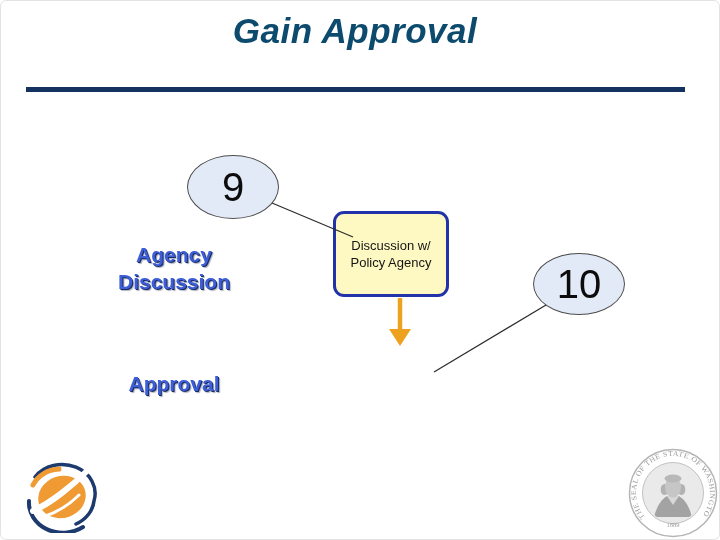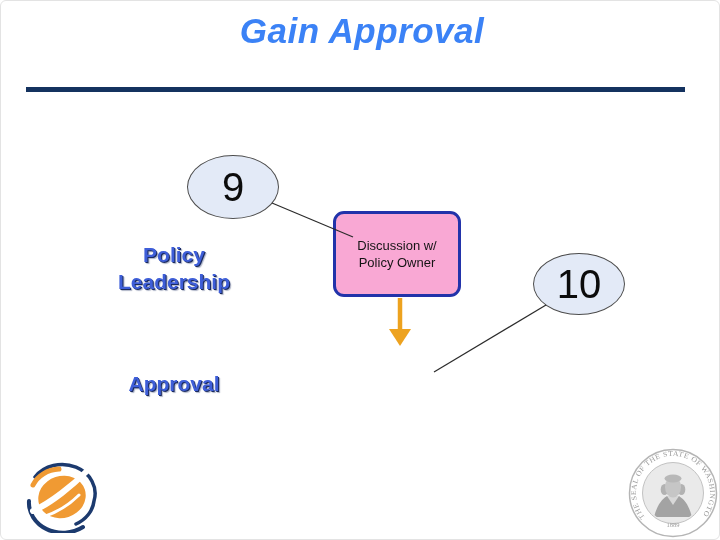--- a/index.html
+++ b/index.html
@@ -2,23 +2,23 @@
 <html><head>
 <meta charset="utf-8">
 <style>
   html,body{margin:0;padding:0;background:#fff;}
   .slide{
     position:relative;width:720px;height:540px;background:#ffffff;
     font-family:"Liberation Sans",sans-serif;overflow:hidden;
     border:1px solid #e3e3e3;border-radius:6px;box-sizing:border-box;
   }
   .title{
-    position:absolute;left:11px;top:10px;width:700px;margin:0;
+    position:absolute;left:4px;top:10px;width:700px;margin:0;
     text-align:center;font-size:35px;font-weight:700;font-style:italic;
-    color:#3b82f6;letter-spacing:.5px;
+    color:#0c4a6e;letter-spacing:.5px;
   }
   .rule{
     position:absolute;left:25px;top:86px;width:659px;height:5px;
     background:#14325f;
   }
   .connectors{position:absolute;left:0;top:0;z-index:5;pointer-events:none;}
   .step-ellipse{
     position:absolute;z-index:3;
     background:#e3eaf7;border:1px solid #4d4d4d;border-radius:50%;
     display:flex;align-items:center;justify-content:center;
@@ -27,22 +27,22 @@
   .step9{left:186px;top:154px;width:90px;height:62px;}
   .step10{left:532px;top:252px;width:90px;height:60px;}
   .role-label{
     position:absolute;left:93px;width:160px;z-index:2;
     text-align:center;font-size:21px;font-weight:700;line-height:27px;
     color:#3e5ed8;text-shadow:1px 1px 0 #1a2a5e,2px 2px 1px rgba(26,42,94,.35);
   }
   .role-agency{top:240px;}
   .role-director{top:369px;}
   .flowbox{
-    position:absolute;left:332px;width:128px;z-index:3;box-sizing:border-box;
-    background:#f9a8d4;border:3px solid #2233aa;border-radius:11px;
+    position:absolute;left:332px;width:116px;z-index:3;box-sizing:border-box;
+    background:#fef9c3;border:3px solid #2233aa;border-radius:11px;
     display:flex;flex-direction:column;align-items:center;justify-content:center;
     font-size:13px;line-height:17px;color:#141414;text-align:center;
   }
   .box-discussion{top:210px;height:86px;}
   .box-approves{top:346px;height:87px;}
   .logo{position:absolute;left:20px;top:460px;z-index:2;}
   .seal{position:absolute;left:626px;top:446px;z-index:2;}
   .seal text{font-family:"Liberation Serif",serif;fill:#9a9a9a;}
 </style>
 </head>
@@ -53,26 +53,26 @@
   <h1 class="title">Gain Approval</h1>
   <div class="rule"></div>
 
   <div class="step-ellipse step9">
     <span>9</span>
   </div>
   <div class="step-ellipse step10">
     <span>10</span>
   </div>
 
-  <div class="role-label role-agency">Policy Leadership</div>
+  <div class="role-label role-agency">Agency Discussion</div>
   <div class="role-label role-director">Approval</div>
 
   <div class="flowbox box-discussion">
     <span>Discussion w/</span>
-    <span>Policy Owner</span>
+    <span>Policy Agency</span>
   </div>
 
   <svg class="connectors" width="720" height="540" viewBox="0 0 720 540">
     <line x1="271" y1="202" x2="352" y2="236" stroke="#2b2b2b" stroke-width="1.2"></line>
     <line x1="545" y1="304" x2="433" y2="371" stroke="#2b2b2b" stroke-width="1.2"></line>
     <g>
       <line x1="399" y1="297" x2="399" y2="330" stroke="#eda21f" stroke-width="4.5"></line>
       <polygon points="388,328 410,328 399,345" fill="#eda21f"></polygon>
     </g>
   </svg>

